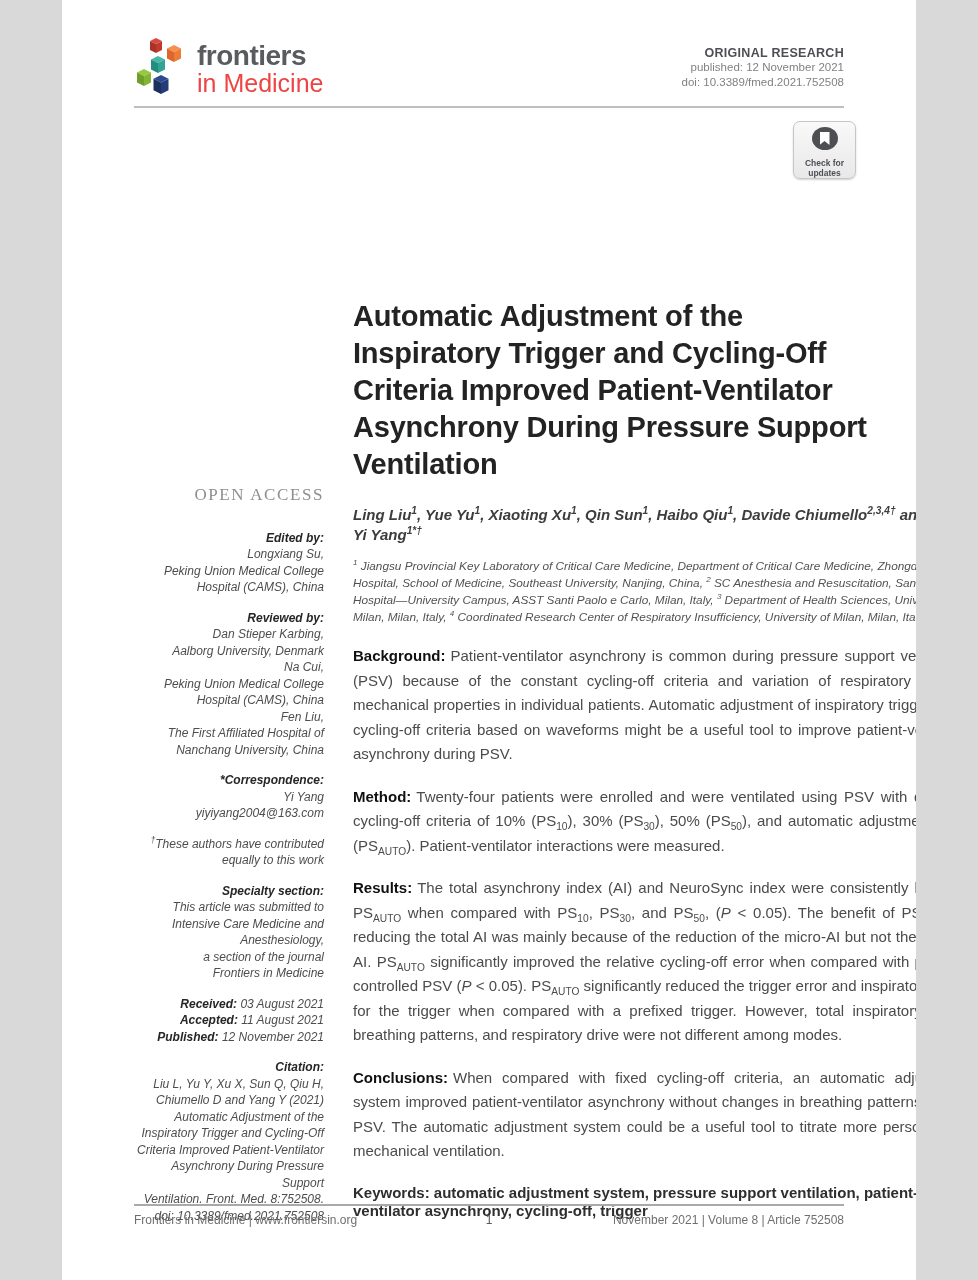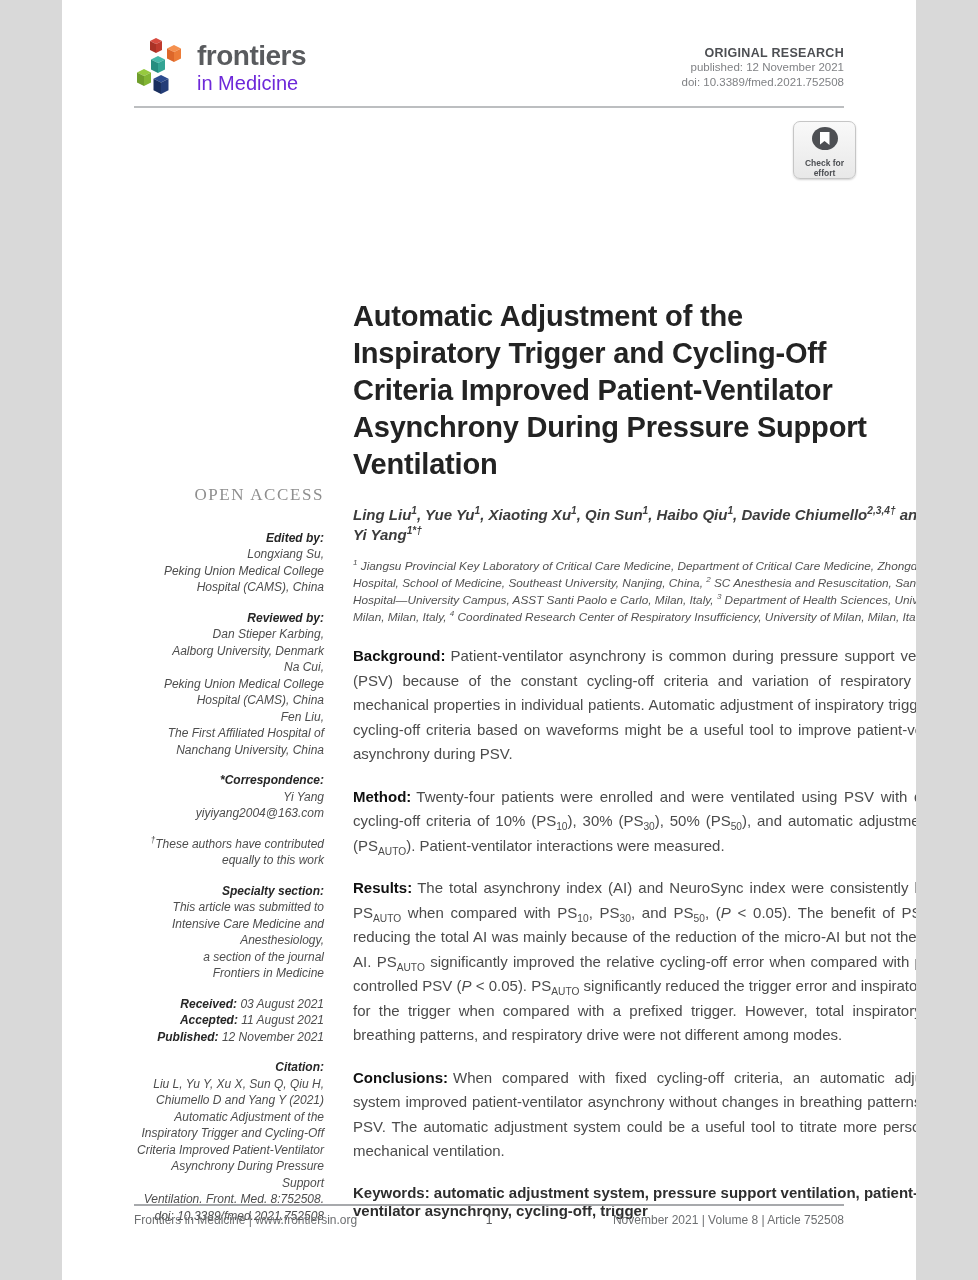--- a/index.html
+++ b/index.html
@@ -5,21 +5,21 @@
   html,body{margin:0;padding:0;background:#d9d9d9;}
   .page{position:relative;width:854px;height:1280px;margin:0 auto;background:#ffffff;overflow:hidden;
         font-family:"Liberation Sans","DejaVu Sans",sans-serif;color:#4b4b4b;}
 
   
   .header{position:absolute;top:36px;left:72px;right:72px;display:flex;justify-content:space-between;align-items:flex-start;}
   .logo{display:flex;gap:11px;align-items:flex-start;}
   .logo svg{display:block;}
   .wordmark{padding-top:6px;}
   .wm1{font-size:28px;font-weight:bold;color:#595b5e;line-height:28px;letter-spacing:-0.5px;}
-  .wm2{font-size:20px;color:#6d28d9;line-height:27px;}
+  .wm2{font-size:25px;color:#ef4444;line-height:27px;}
   .pubinfo{text-align:right;padding-top:10px;}
   .article-type{font-size:12.5px;font-weight:bold;color:#4d4f53;letter-spacing:0.3px;}
   .publine{font-size:11.5px;color:#808285;line-height:15px;}
   .header-rule{position:absolute;top:106px;left:72px;right:72px;height:2px;background:#bcbec0;}
 
   
   .badge{position:absolute;top:121px;right:60px;width:63px;height:58px;box-sizing:border-box;
          border:1px solid #c6c6c6;border-radius:7px;background:linear-gradient(#f9f9f9,#e8e8e8);
          box-shadow:0 1px 2px rgba(0,0,0,0.18);display:flex;flex-direction:column;align-items:center;
          padding-top:5px;cursor:pointer;}
@@ -98,21 +98,21 @@
     </div>
   </div>
   <div class="header-rule"></div>
 
   <div class="badge">
     <div class="badge-circle">
       <div class="badge-mark"></div>
     </div>
     <div class="badge-text">
       <div>Check for</div>
-      <div>effort</div>
+      <div>updates</div>
     </div>
   </div>
 
   <div class="content">
 
     <aside class="sidebar">
       <div class="open-access">OPEN ACCESS</div>
 
       <div class="sb-block">
         <div class="sb-label">Edited by:</div>

